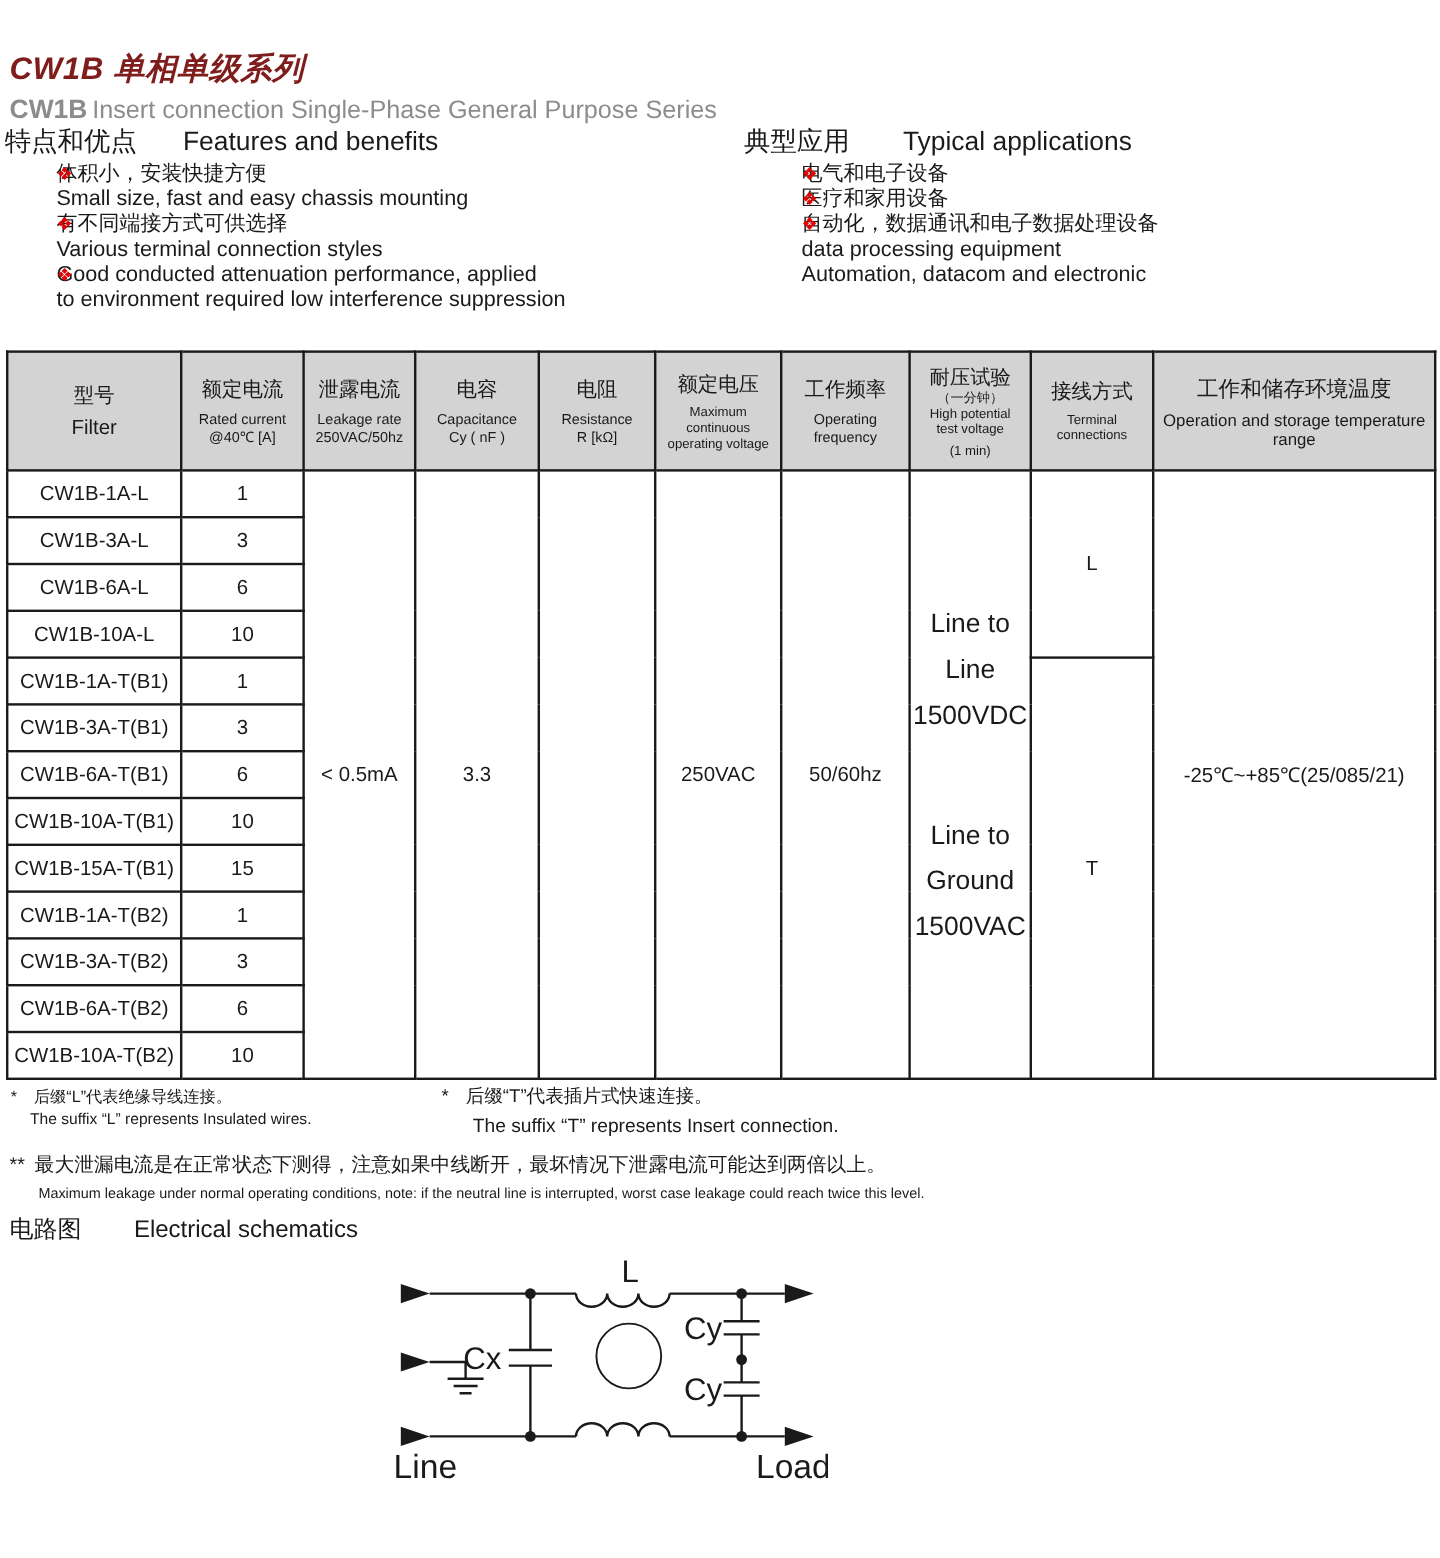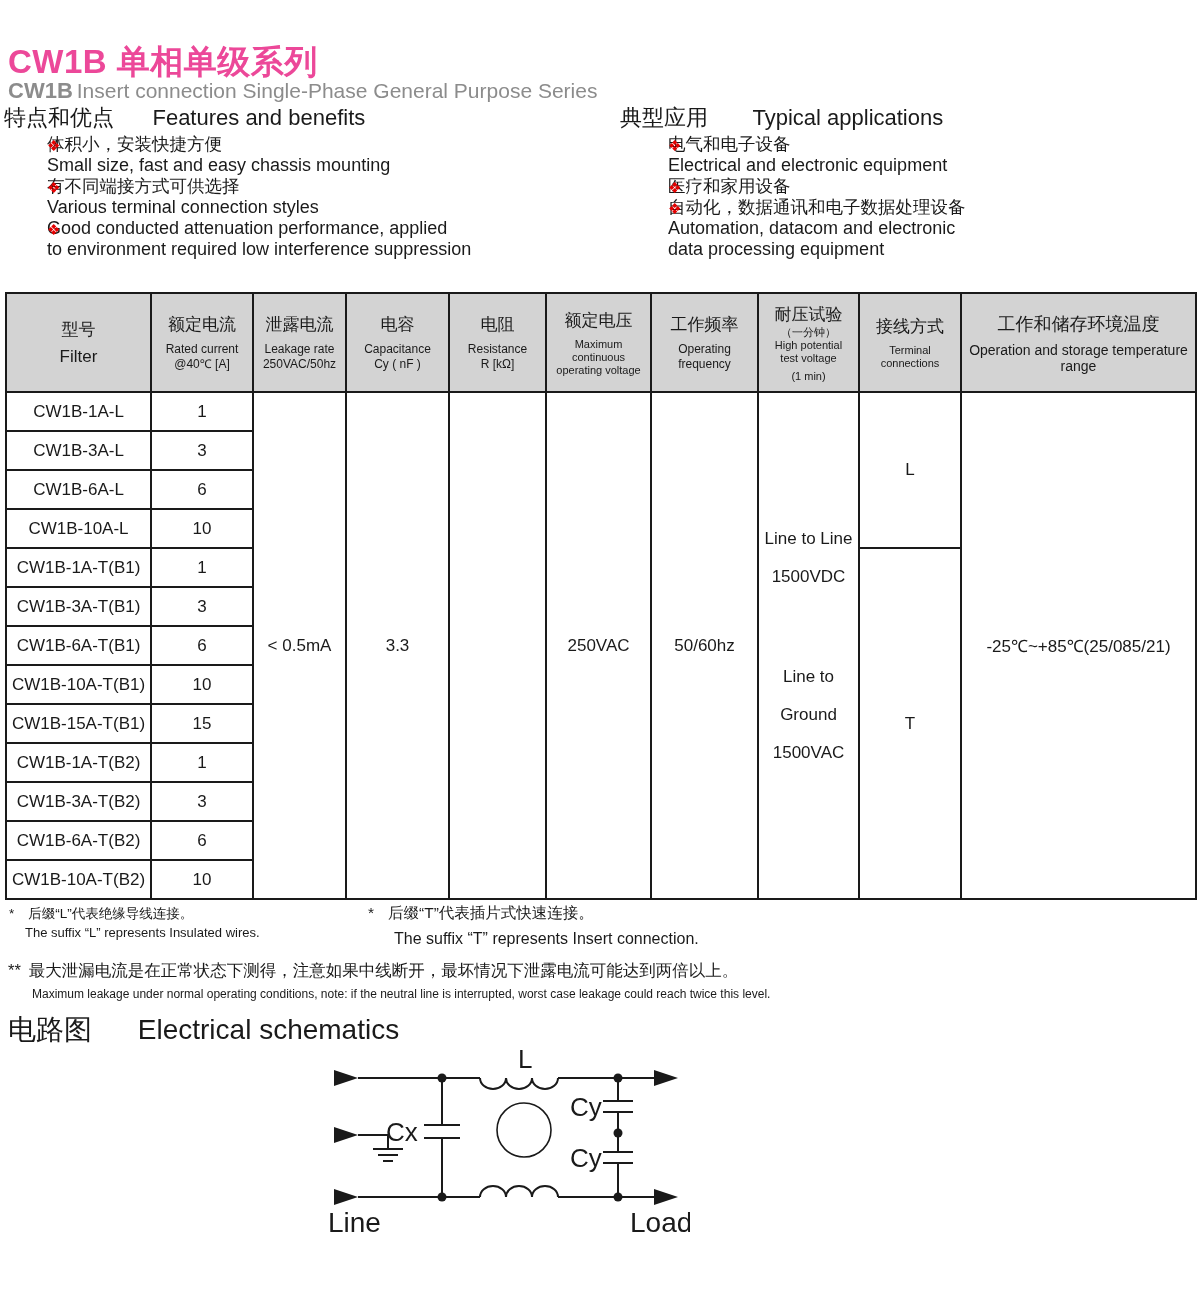--- a/index.html
+++ b/index.html
@@ -1,21 +1,21 @@
 <!DOCTYPE html>
 <html><head>
 <meta charset="utf-8">
 <style>
   html,body{margin:0;padding:0;background:#ffffff;}
   #page{position:relative;width:1200px;height:1298px;background:#ffffff;overflow:hidden;
         font-family:"Liberation Sans", sans-serif;color:#1a1a1a;}
   .abs{position:absolute;}
 
   
-  .title{left:8px;top:40px;font-size:33px;font-weight:bold;color:#ec4899;letter-spacing:0.5px;}
+  .title{left:8px;top:40px;font-size:26px;font-weight:bold;color:#7f1d1d;letter-spacing:0.5px;font-style:italic;}
   .subtitle{left:8px;top:78px;color:#8c8c8c;font-size:21px;}
   .subtitle .model{font-size:22px;margin-right:4px;font-weight:bold;}
 
   
   .sec-head-cn{font-size:22px;font-weight:500;}
   .sec-head-en{font-size:22px;}
 
   
   .blist{line-height:21px;font-size:18px;}
   .bullet-item{position:relative;}
@@ -29,37 +29,37 @@
   table.spec thead th{background:#d3d3d3;height:97px;font-weight:400;}
   table.spec tbody tr{height:39px;}
   .hcn{font-size:17px;margin-bottom:6px;}
   .hcn-big{font-size:18px;margin-bottom:6px;}
   .hen-big{font-size:17px;}
   .hen{font-size:12px;line-height:15px;}
   .hen-sm{font-size:11px;line-height:13px;}
   .hen-last{font-size:14px;}
   td.val{font-size:17px;}
   td.model{font-size:17px;}
-  td.hipot{font-size:17px;}
+  td.hipot{font-size:22px;}
   .hgroup div{line-height:38px;}
   .hgroup.g2{margin-top:62px;}
   td.term{font-size:17px;}
   td.temp{font-size:17px;}
 
   
   .fn1l-cn{left:9px;top:905px;font-size:13.5px;}
   .fn1l-en{left:25px;top:925px;font-size:13px;}
   .fn1r-cn{left:368px;top:903px;font-size:15.5px;}
   .fn1r-en{left:394px;top:930px;font-size:16px;}
   .fn2-cn{left:8px;top:960px;font-size:16.5px;}
   .fn2-en{left:32px;top:987px;font-size:12px;white-space:nowrap;}
   .fstar{display:inline-block;margin-right:14px;}
 
   
-  .sch-head{left:8px;top:1011px;font-size:28px;}
+  .sch-head{left:8px;top:1011px;font-size:20px;}
   .sch-head .en{margin-left:38px;}
   .schematic{left:320px;top:1044px;}
   .caption{left:320px;top:1270px;width:370px;text-align:center;font-size:17px;}
 </style>
 </head>
 <body>
 
 <div id="page">
 
   <div class="abs title">CW1B 单相单级系列</div>
@@ -90,31 +90,30 @@
   </div>
 
   <div class="abs" style="left:620px;top:103px;">
     <span class="sec-head-cn">典型应用</span>
     <span class="sec-head-en" style="margin-left:40px;">Typical applications</span>
   </div>
   <div class="abs blist" style="left:624px;top:134px;width:560px;">
     <div class="bullet-item" style="padding-left:44px;">
       <span class="diamond">❖</span>
       <div class="bcn">电气和电子设备</div>
-      <div class="ben">Electrical and electronic equipment</div>
     </div>
     <div class="bullet-item" style="padding-left:44px;">
       <span class="diamond">❖</span>
       <div class="bcn">医疗和家用设备</div>
     </div>
     <div class="bullet-item" style="padding-left:44px;">
       <span class="diamond">❖</span>
       <div class="bcn">自动化，数据通讯和电子数据处理设备</div>
+      <div class="ben">data processing equipment</div>
       <div class="ben">Automation, datacom and electronic</div>
-      <div class="ben">data processing equipment</div>
     </div>
   </div>
 
   <table class="spec">
     <colgroup>
       <col style="width:145px">
         <col style="width:102px">
         <col style="width:93px">
         <col style="width:103px">
         <col style="width:97px">

